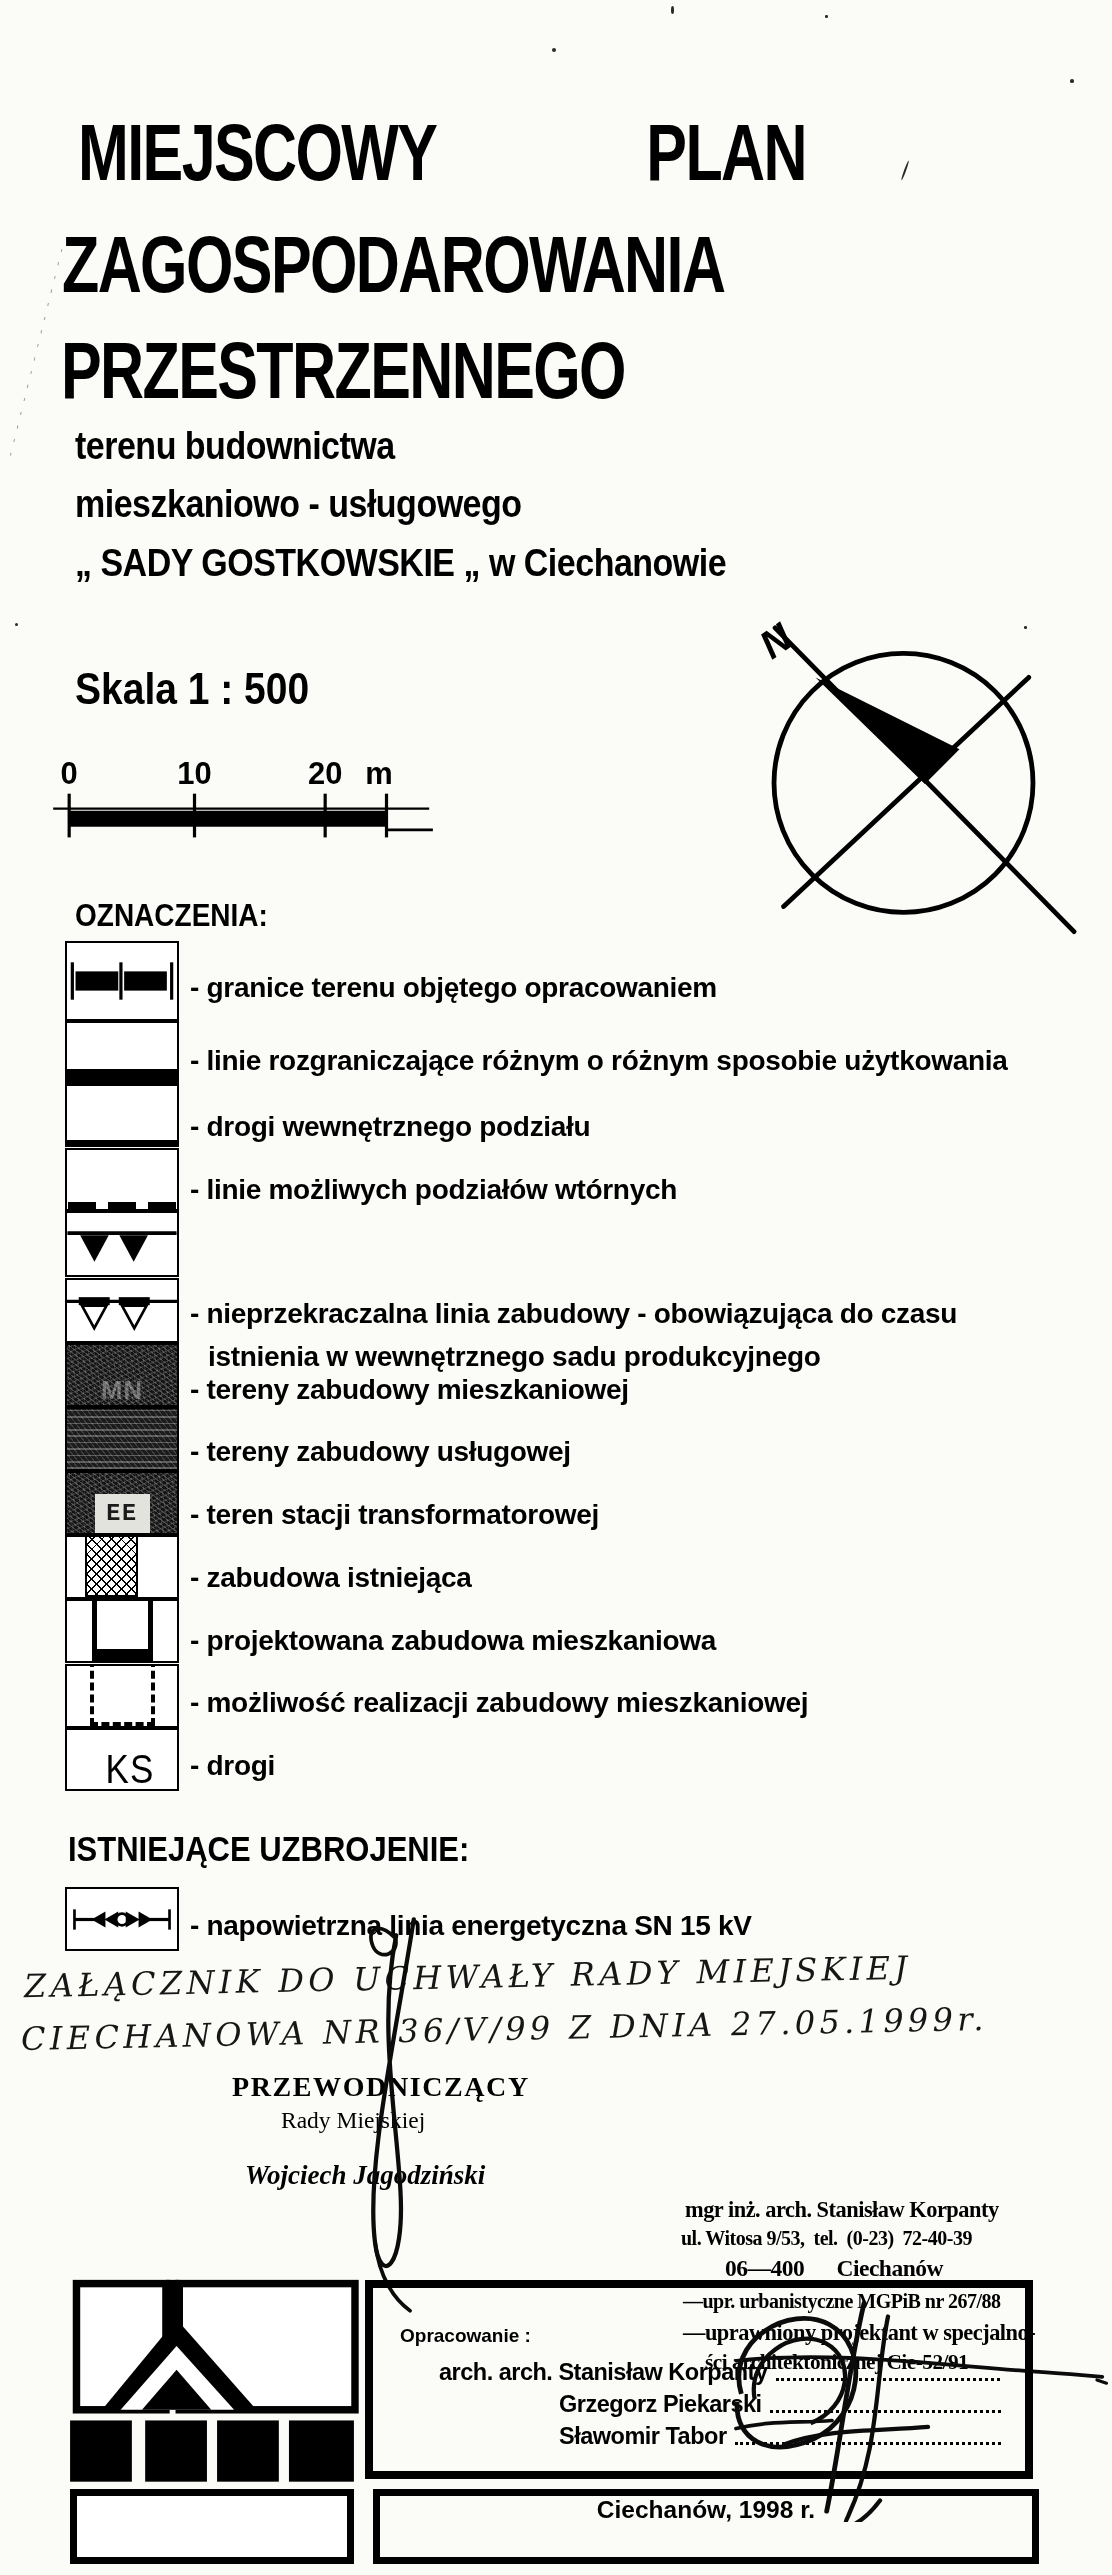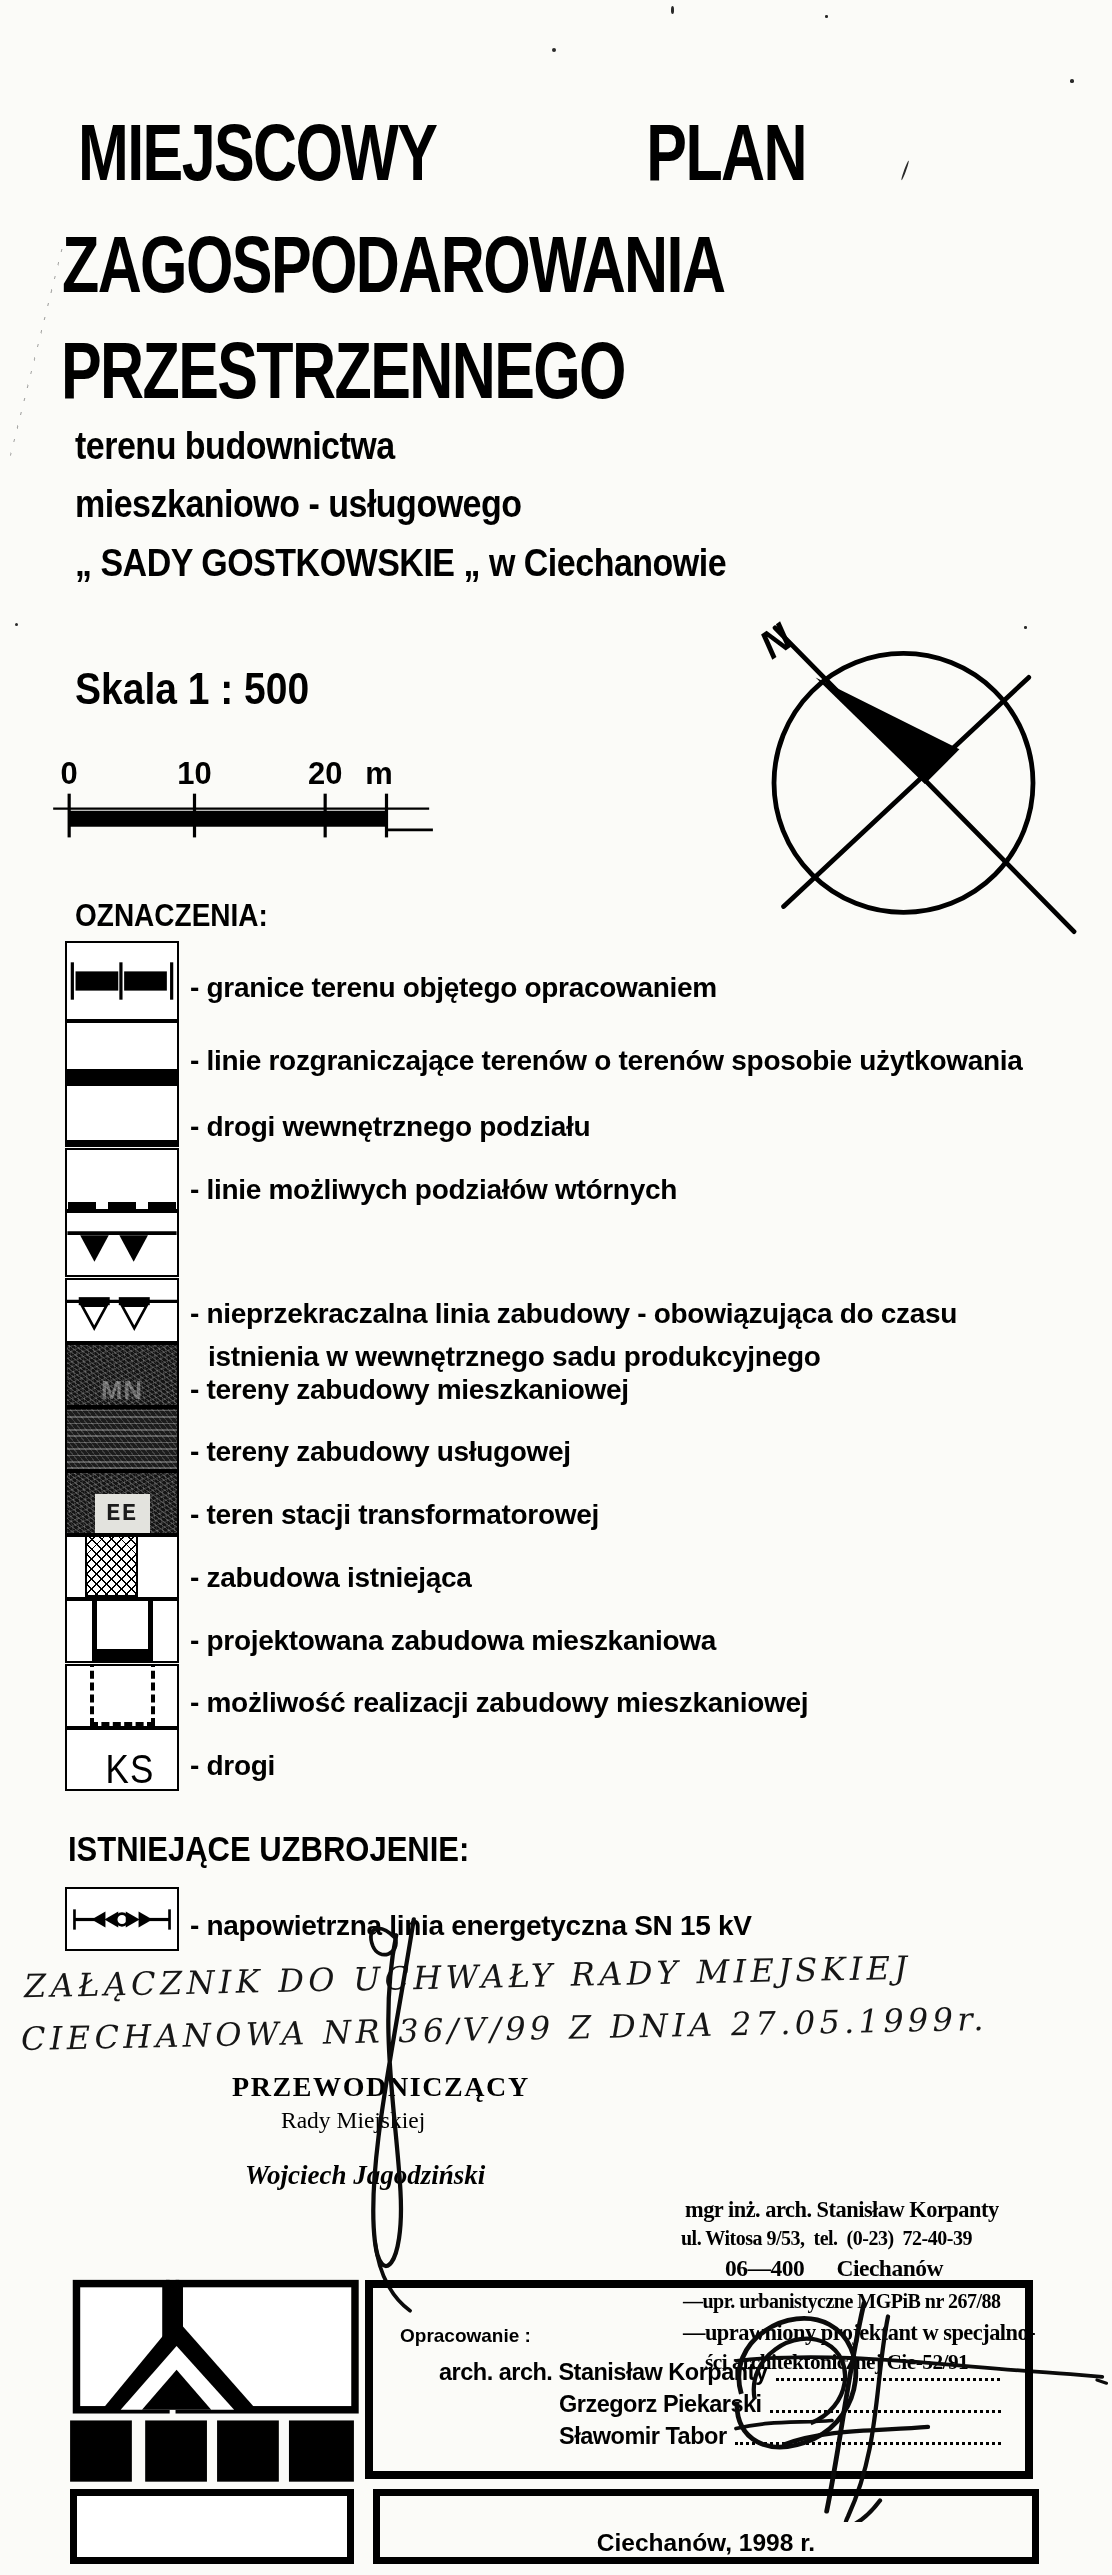--- a/index.html
+++ b/index.html
@@ -54,21 +54,21 @@
   .serif{font-family:"Liberation Serif",serif;}
   .stamp-line{position:absolute;font-family:"Liberation Serif",serif;font-weight:700;
               letter-spacing:-0.5px;white-space:pre;}
   
   #credits-box{position:absolute;left:365px;top:2280px;width:668px;height:199px;
                border:8.5px solid #000;box-sizing:border-box;background:transparent;}
   .credit-row{position:absolute;display:flex;align-items:flex-end;}
   .credit-name{font-weight:700;font-size:23.5px;letter-spacing:-0.5px;white-space:nowrap;}
   .leader{flex:1;border-bottom:3.7px dotted #000;margin:0 2.1px 5.3px 8.5px;}
   #footer-box{position:absolute;left:373px;top:2489px;width:666px;height:75px;border:7.5px solid #000;
-              box-sizing:border-box;display:flex;align-items:flex-end;justify-content:center;}
+              box-sizing:border-box;display:flex;align-items:flex-start;justify-content:center;}
   #blank-box{position:absolute;left:70px;top:2489px;width:284px;height:75px;border:7.5px solid #000;
              box-sizing:border-box;background:#fff;}
   #footer-text{font-weight:700;font-size:24.5px;letter-spacing:0;}
   .speck{position:absolute;background:#2a2a2a;border-radius:50%;}
   .scratch{position:absolute;width:1.1px;height:224px;left:37px;top:235px;transform:rotate(14deg);
            background:repeating-linear-gradient(0deg,#555 0 3.2px,transparent 3.2px 14px);opacity:.55;}
   svg{display:block;}
 </style>
 </head>
 <body>
@@ -179,21 +179,21 @@
     <div class="rect-bold"></div>
   </div>
   <div class="sym-box" style="top:1664px;height:60px">
     <div class="rect-dashed"></div>
   </div>
   <div class="sym-box" style="top:1728px;height:59px">
     <span class="ks-text" style="margin-left:16px">KS</span>
   </div>
 
   <div class="legend-label" style="top:966px">- granice terenu objętego opracowaniem</div>
-  <div class="legend-label" style="top:1039px">- linie rozgraniczające terenów o terenów sposobie użytkowania</div>
+  <div class="legend-label" style="top:1039px">- linie rozgraniczające różnym o różnym sposobie użytkowania</div>
   <div class="legend-label" style="top:1105px">- drogi wewnętrznego podziału</div>
   <div class="legend-label" style="top:1168px">- linie możliwych podziałów wtórnych</div>
   <div class="legend-label" style="top:1292px;line-height:43px">
       <span>- nieprzekraczalna linia zabudowy - obowiązująca do czasu</span><br>
       <span style="padding-left:18px">istnienia w wewnętrznego sadu produkcyjnego</span>
   </div>
   <div class="legend-label" style="top:1368px">- tereny zabudowy mieszkaniowej</div>
   <div class="legend-label" style="top:1430px">- tereny zabudowy usługowej</div>
   <div class="legend-label" style="top:1493px">- teren stacji transformatorowej</div>
   <div class="legend-label" style="top:1556px">- zabudowa istniejąca</div>

